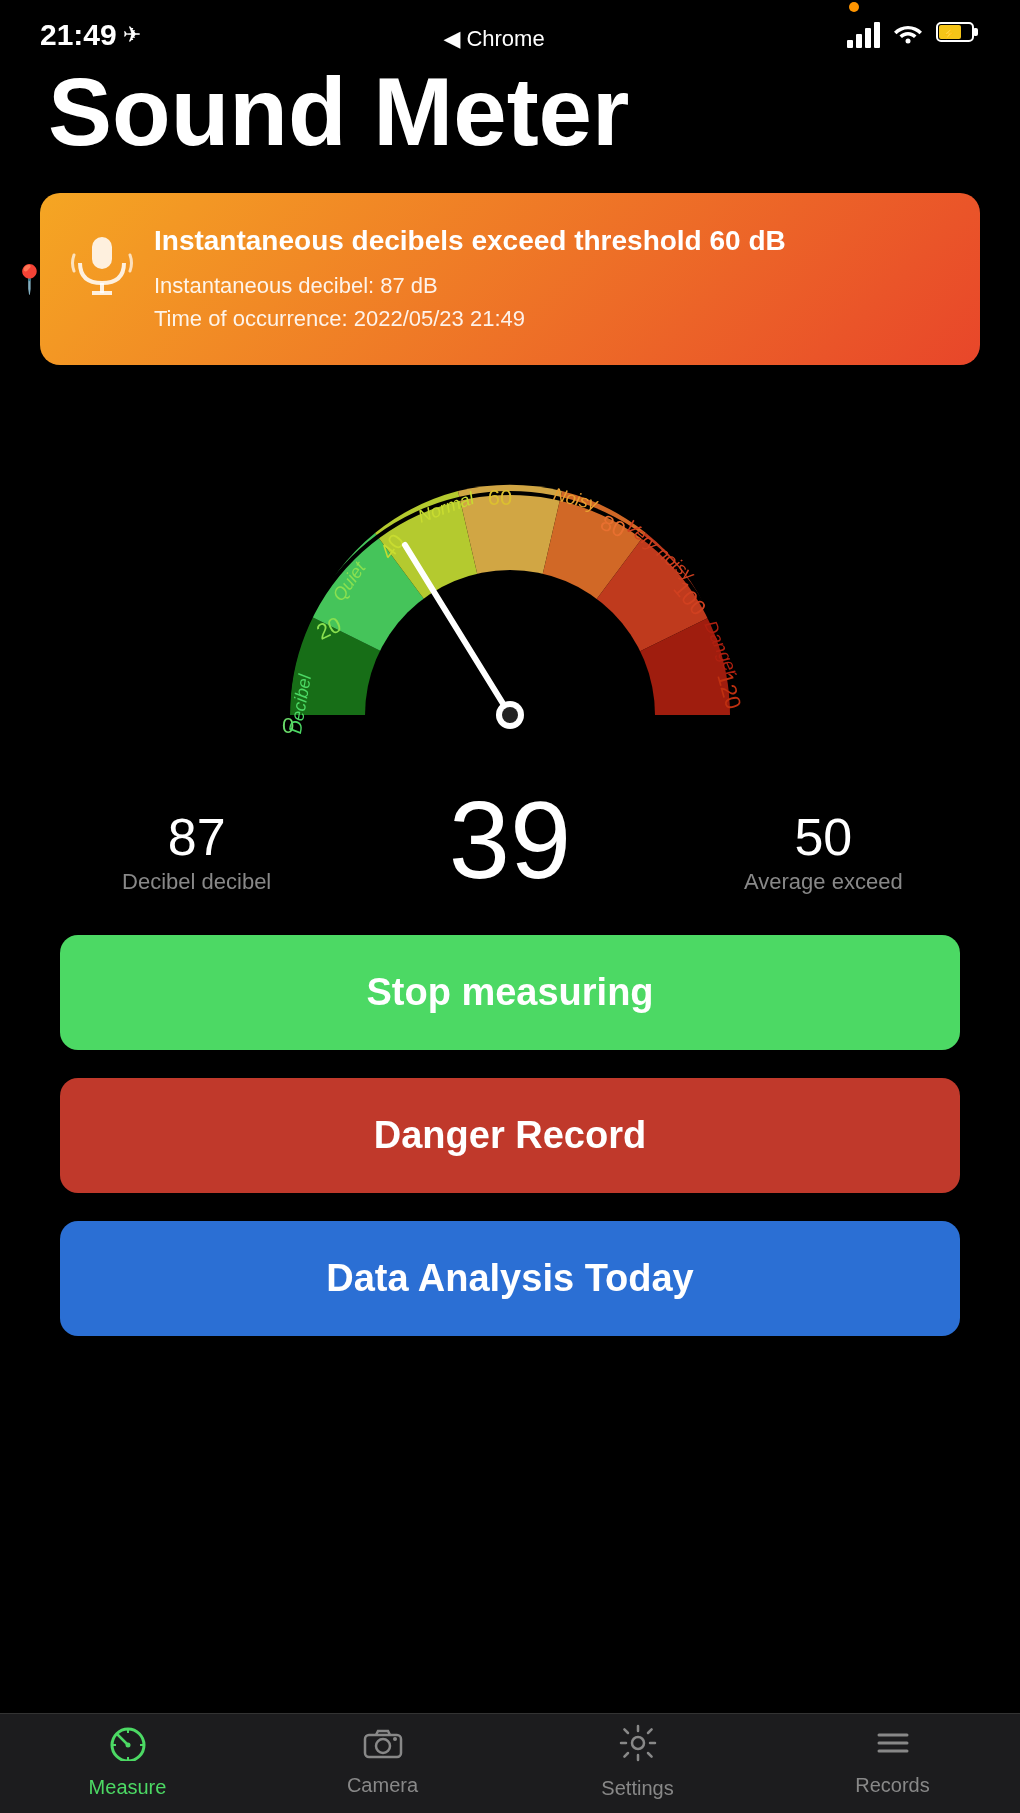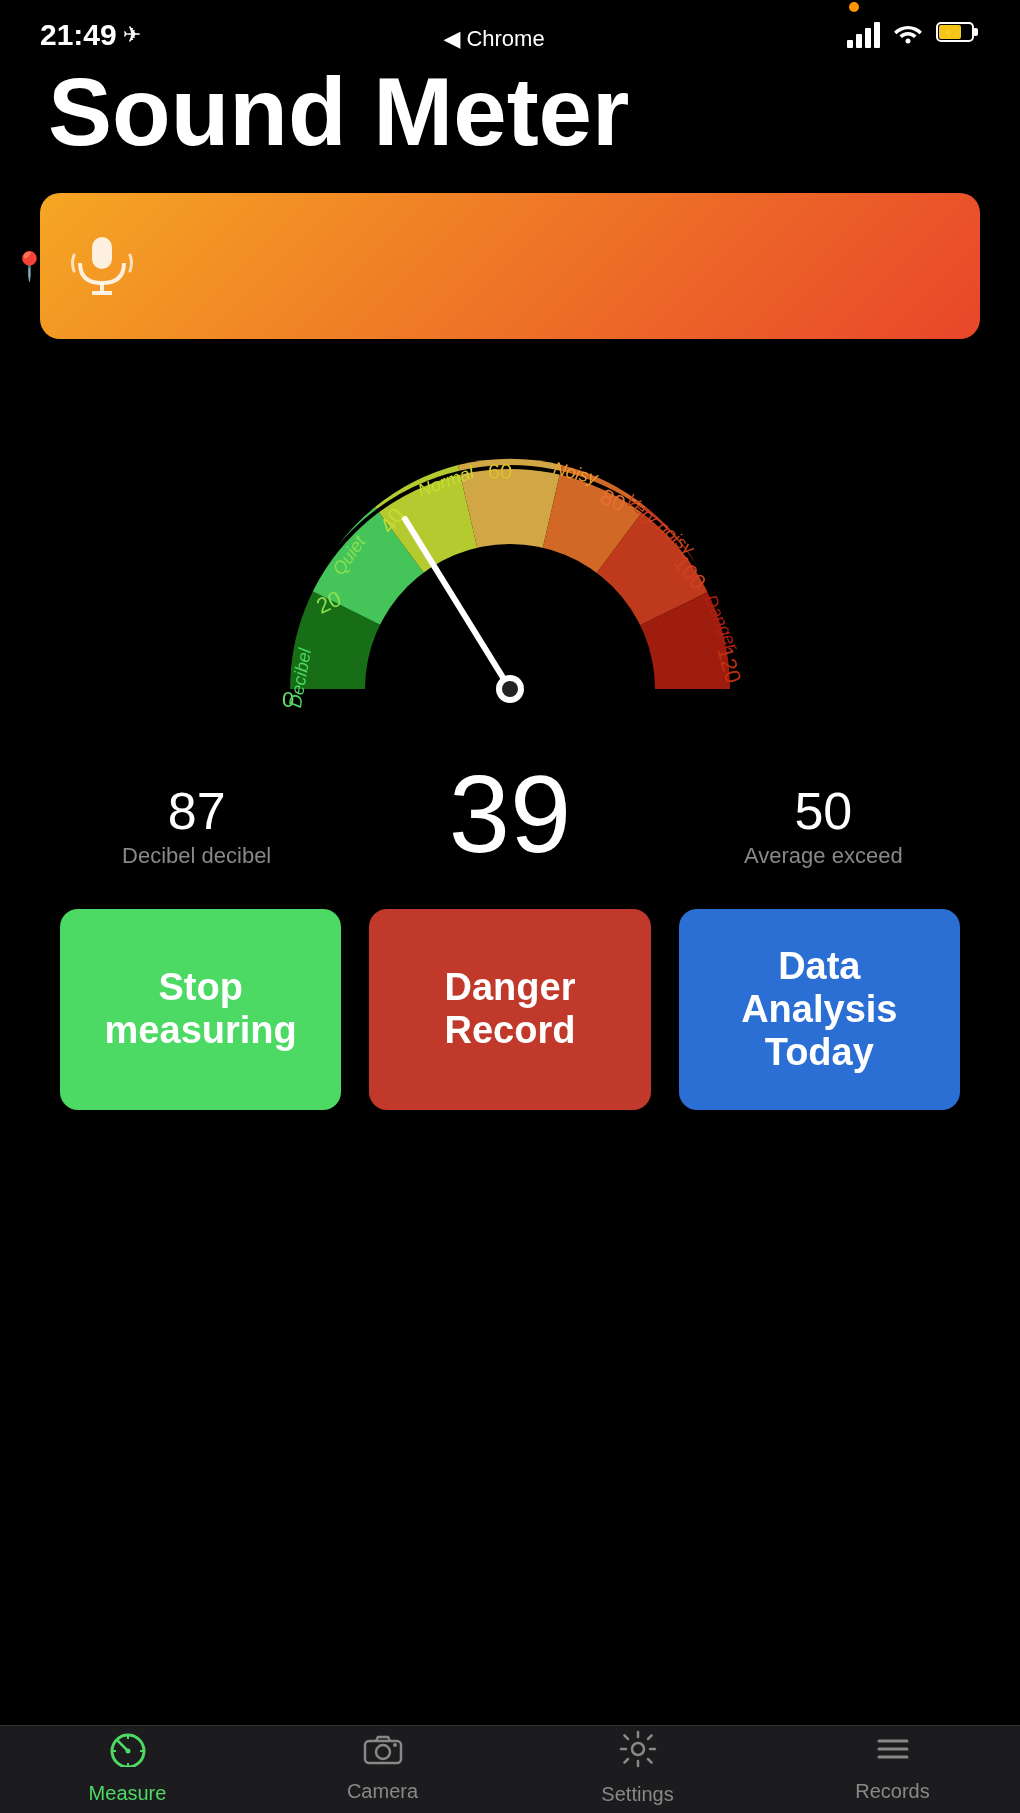--- a/index.html
+++ b/index.html
@@ -149,20 +149,21 @@
     .reading-label {
       font-size: 22px;
       color: #888;
       margin-top: 6px;
     }
 
     
     .buttons-section {
       padding: 40px 60px 20px 60px;
       display: flex;
+      flex-direction: column;
       gap: 28px;
     }
     .btn {
       border: none;
       border-radius: 18px;
       padding: 36px 30px;
       font-size: 38px;
       font-weight: 700;
       color: #fff;
       cursor: pointer;
@@ -184,21 +185,21 @@
       position: fixed;
       bottom: 0;
       left: 0;
       width: 1020px;
       background: #1c1c1e;
       border-top: 1px solid #333;
       display: flex;
       justify-content: space-around;
       align-items: center;
       padding: 16px 0 20px 0;
-      height: 88px;
+      height: 100px;
     }
     .tab-item {
       display: flex;
       flex-direction: column;
       align-items: center;
       gap: 6px;
       flex: 1;
     }
     .tab-icon {
       font-size: 36px;
@@ -282,20 +283,27 @@
 
           <rect x="22" y="10" width="20" height="32" rx="10" fill="rgba(255,255,255,0.85)"></rect>
 
           <path d="M10 36 Q10 56 32 56 Q54 56 54 36" stroke="rgba(255,255,255,0.85)" stroke-width="4" fill="none"></path>
           <line x1="32" y1="56" x2="32" y2="66" stroke="rgba(255,255,255,0.85)" stroke-width="4"></line>
           <line x1="22" y1="66" x2="42" y2="66" stroke="rgba(255,255,255,0.85)" stroke-width="4"></line>
 
           <path d="M4 28 Q1 36 4 44" stroke="rgba(255,255,255,0.7)" stroke-width="3" fill="none" stroke-linecap="round"></path>
           <path d="M60 28 Q63 36 60 44" stroke="rgba(255,255,255,0.7)" stroke-width="3" fill="none" stroke-linecap="round"></path>
         </svg>
+      </div>
+      <div class="notif-content">
+        <div class="notif-title">Instantaneous decibels exceed threshold 60 dB</div>
+        <div class="notif-detail">
+          <span>Instantaneous decibel: 87 dB</span><br>
+          <span>Time of occurrence: 2022/05/23 21:49</span>
+        </div>
       </div>
     </div>
   </div>
 
   <div class="gauge-section">
     <svg class="gauge-svg" viewBox="0 0 620 340">
 
       <path d="M 310 300 L 90 300 A 220 220 0 0 1 112 202 Z" fill="#1a7a1a" opacity="0.9"></path>
 
       <path d="M 310 300 L 112 202 A 220 220 0 0 1 175 118 Z" fill="#4cd964" opacity="0.9"></path>

